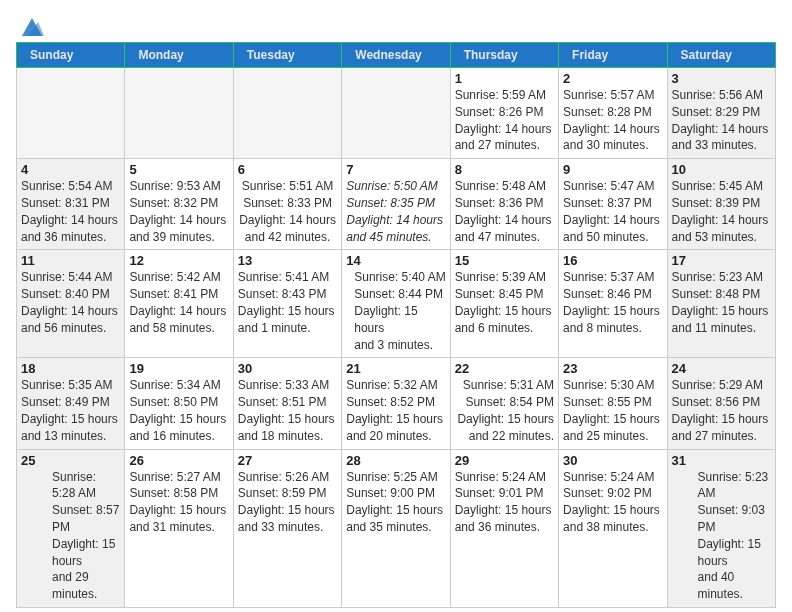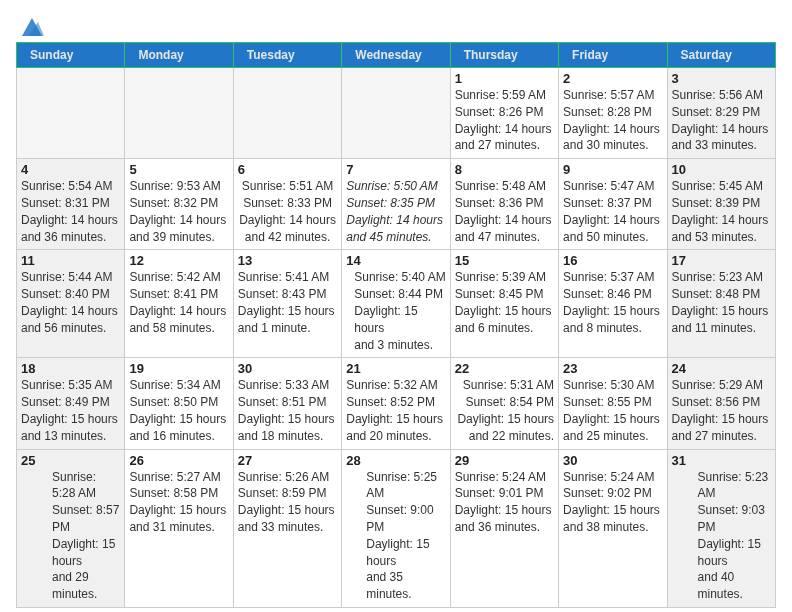--- a/index.html
+++ b/index.html
@@ -326,21 +326,21 @@
           </td>
           <td>
             <span class="day-num">27</span>
             <div class="day-info" style="white-space: pre-line;">Sunrise: 5:26 AM
 Sunset: 8:59 PM
 Daylight: 15 hours
 and 33 minutes.</div>
           </td>
           <td>
             <span class="day-num">28</span>
-            <div class="day-info" style="white-space: pre-line; margin-left: 20px;">Sunrise: 5:25 AM
+            <div class="day-info" style="white-space: pre-line;">Sunrise: 5:25 AM
 Sunset: 9:00 PM
 Daylight: 15 hours
 and 35 minutes.</div>
           </td>
           <td>
             <span class="day-num">29</span>
             <div class="day-info" style="white-space: pre-line;">Sunrise: 5:24 AM
 Sunset: 9:01 PM
 Daylight: 15 hours
 and 36 minutes.</div>

